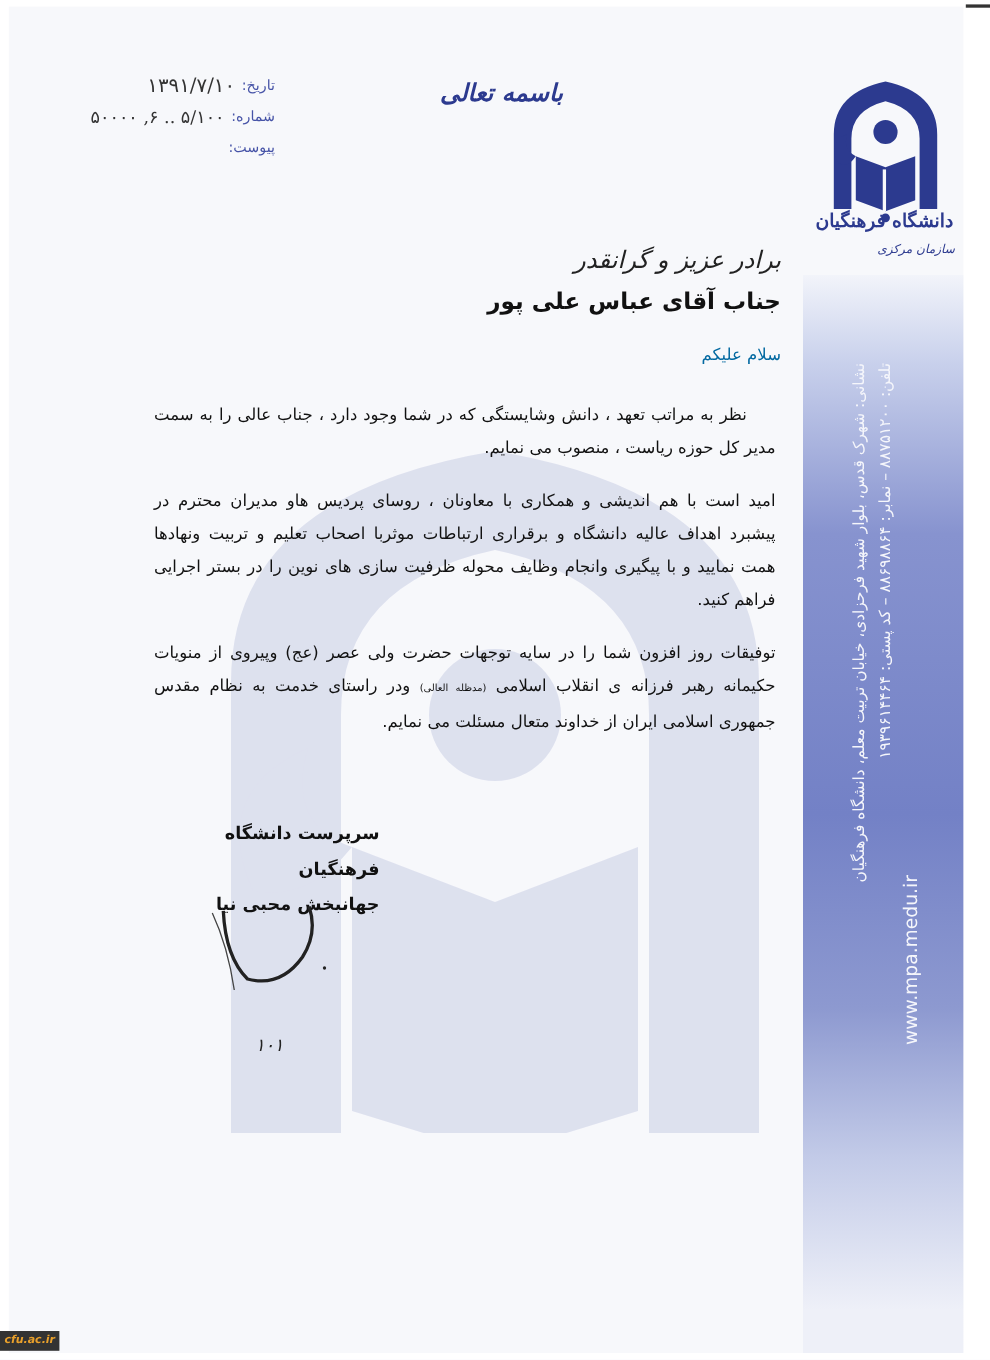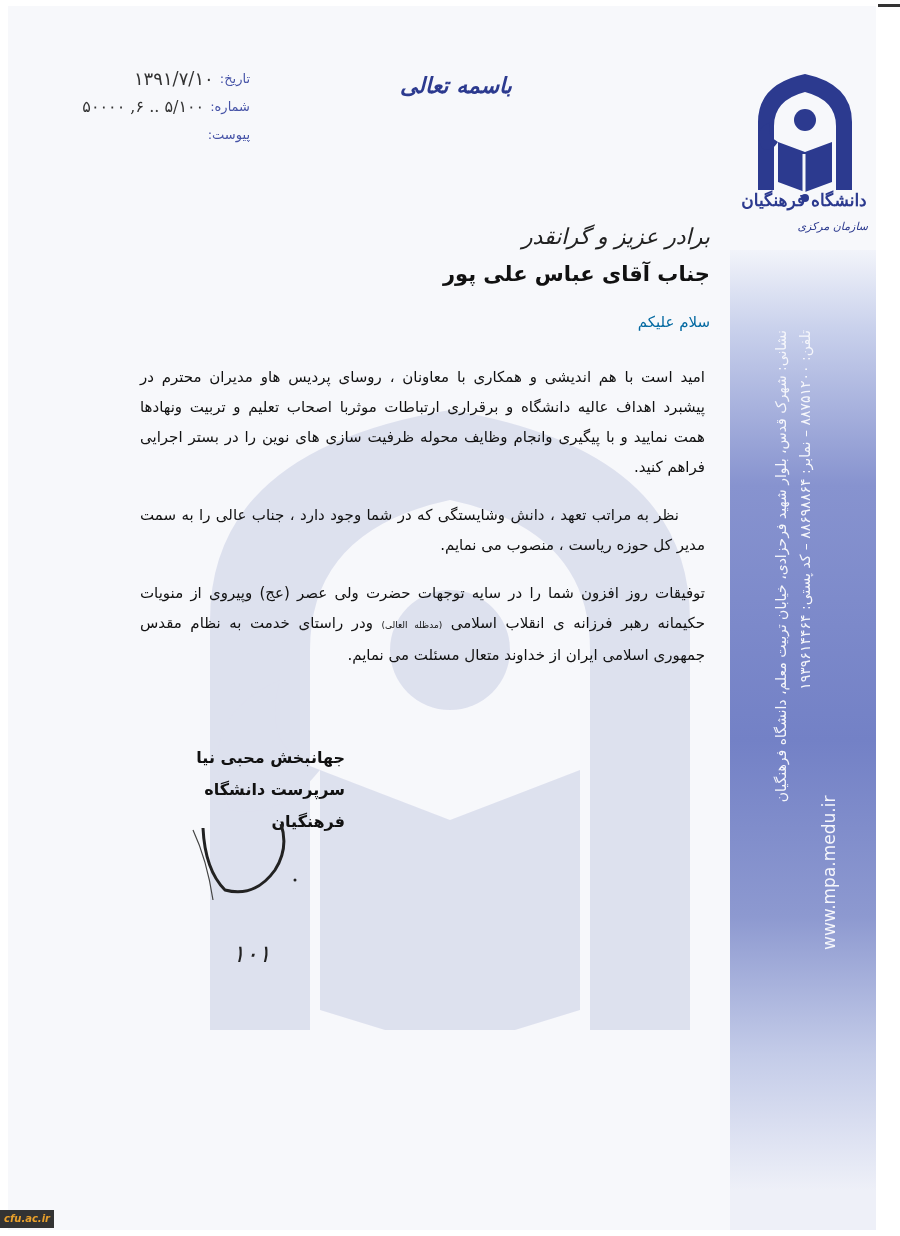--- a/index.html
+++ b/index.html
@@ -20,21 +20,21 @@
   .logo-sub{position:absolute;left:740px;top:220px;width:128px;text-align:right;direction:rtl;font-family:"DejaVu Serif",serif;font-style:italic;font-size:11px;color:#2c3a8f;}
   .honorific{position:absolute;left:500px;top:200px;width:210px;direction:rtl;text-align:right;font-family:"DejaVu Serif",serif;font-style:italic;font-size:22px;color:#222;margin-top:24px;}
   .recipient{position:absolute;left:400px;top:262px;width:310px;direction:rtl;text-align:right;font-weight:bold;font-size:21px;color:#111;}
   .greet{position:absolute;left:400px;top:313px;width:310px;direction:rtl;text-align:right;font-size:15px;color:#0369a1;}
   .body{position:absolute;left:140px;top:362px;width:565px;direction:rtl;text-align:justify;font-size:15px;color:#111;line-height:30px;}
   .body p{margin:0 0 18px 0;}
   .body p .first{padding-right:26px;}
   .small{font-size:9px;}
   .sig{position:absolute;left:130px;top:742px;width:215px;direction:rtl;text-align:right;font-weight:bold;font-size:16px;color:#111;line-height:32px;}
   .sig-scrawl{position:absolute;left:185px;top:820px;width:120px;height:80px;}
-  .ref-num{position:absolute;left:232px;top:940px;font-family:"DejaVu Serif",serif;font-style:italic;font-size:24px;color:#222;}
+  .ref-num{position:absolute;left:232px;top:940px;font-family:"DejaVu Serif",serif;font-style:italic;font-size:16px;color:#222;}
   .address{position:absolute;left:745px;top:330px;width:120px;height:620px;}
   .address-inner{position:absolute;left:50%;top:50%;width:620px;transform:translate(-50%,-50%) rotate(-90deg);direction:rtl;color:#f5f6fb;font-size:14px;line-height:24px;text-align:right;}
   .address-inner .web{direction:ltr;text-align:left;font-size:17px;}
   .credit{position:absolute;left:0;top:1210px;width:54px;height:18px;background:#333;color:#e9a02b;font-weight:bold;font-style:italic;font-size:10px;line-height:17px;text-align:center;}
 </style>
 </head>
 <body>
 
 <div class="page">
   <div class="band" style="left:722px;top:244px;"></div>
@@ -75,32 +75,32 @@
   <circle cx="65" cy="128" r="4" fill="#2c3a8f"></circle>
 </svg>
 <div class="logo-title">دانشگاه فرهنگیان</div>
 <div class="logo-sub">سازمان مرکزی</div>
 
 <div class="honorific">برادر عزیز و گرانقدر</div>
 <div class="recipient">جناب آقای عباس علی پور</div>
 <div class="greet">سلام علیکم</div>
 
 <div class="body">
+  <p><span class="first">نظر به مراتب تعهد ، دانش وشایستگی که در شما وجود دارد ، جناب عالی را به سمت مدیر کل حوزه ریاست ، منصوب می نمایم.</span></p>
   <p><span>امید است با هم اندیشی و همکاری با معاونان ، روسای پردیس هاو مدیران محترم در پیشبرد اهداف عالیه دانشگاه و برقراری ارتباطات موثربا اصحاب تعلیم و تربیت ونهادها همت نمایید و با پیگیری وانجام وظایف محوله ظرفیت سازی های نوین را در بستر اجرایی فراهم کنید.</span></p>
-  <p><span class="first">نظر به مراتب تعهد ، دانش وشایستگی که در شما وجود دارد ، جناب عالی را به سمت مدیر کل حوزه ریاست ، منصوب می نمایم.</span></p>
   <p>
     <span>توفیقات روز افزون شما را در سایه توجهات حضرت ولی عصر (عج) وپیروی از منویات حکیمانه رهبر فرزانه ی انقلاب اسلامی</span>
     <span class="small">(مدظله العالی)</span>
     <span>ودر راستای خدمت به نظام مقدس جمهوری اسلامی ایران از خداوند متعال مسئلت می نمایم.</span>
   </p>
 </div>
 
 <div class="sig">
+  <div>سرپرست دانشگاه فرهنگیان</div>
   <div>جهانبخش محبی نیا</div>
-  <div>سرپرست دانشگاه فرهنگیان</div>
 </div>
 <svg class="sig-scrawl" viewBox="0 0 120 80">
   <path d="M18 8 Q20 50 40 70 Q70 78 90 50 Q104 28 96 4" fill="none" stroke="#222" stroke-width="3"></path>
   <path d="M8 10 Q22 40 28 80" fill="none" stroke="#444" stroke-width="1.2"></path>
   <circle cx="110" cy="60" r="1.5" fill="#222"></circle>
 </svg>
 <div class="ref-num">۱۰۱</div>
 
 <div class="address">
   <div class="address-inner">

